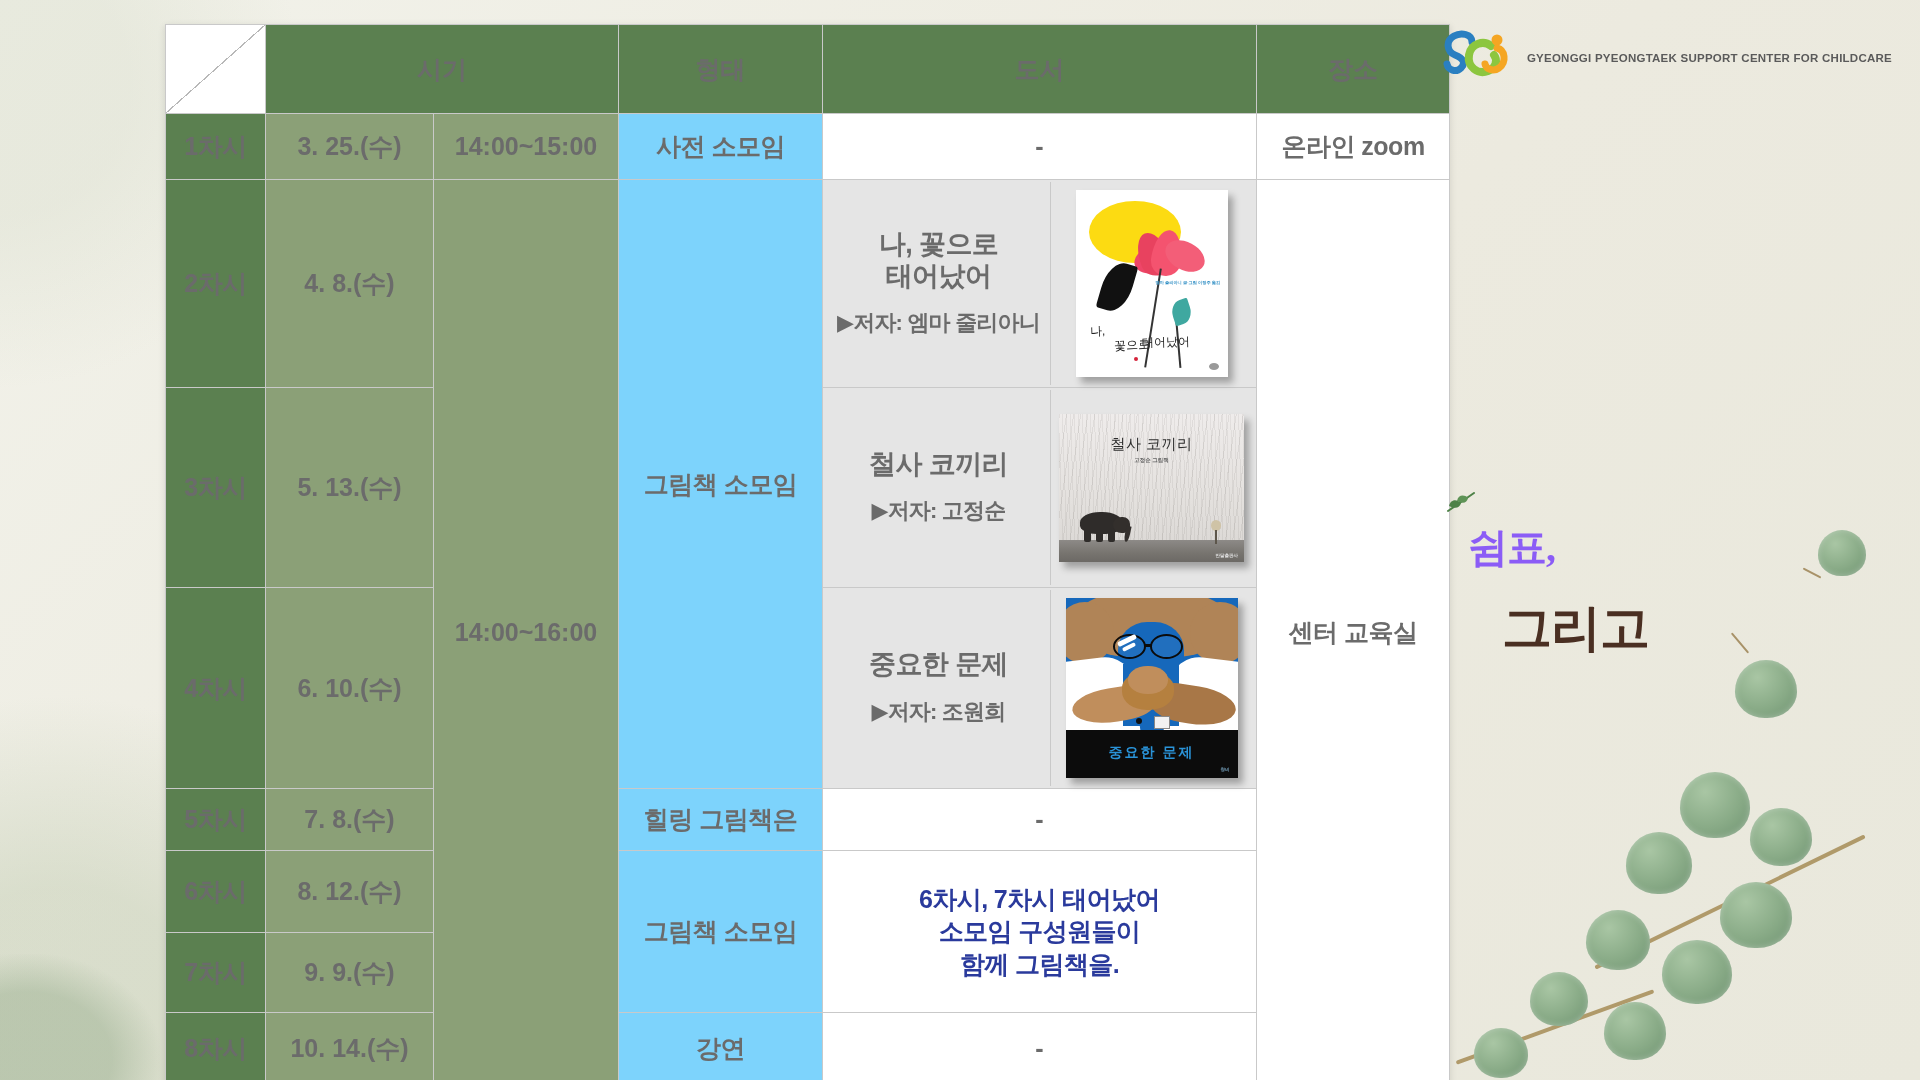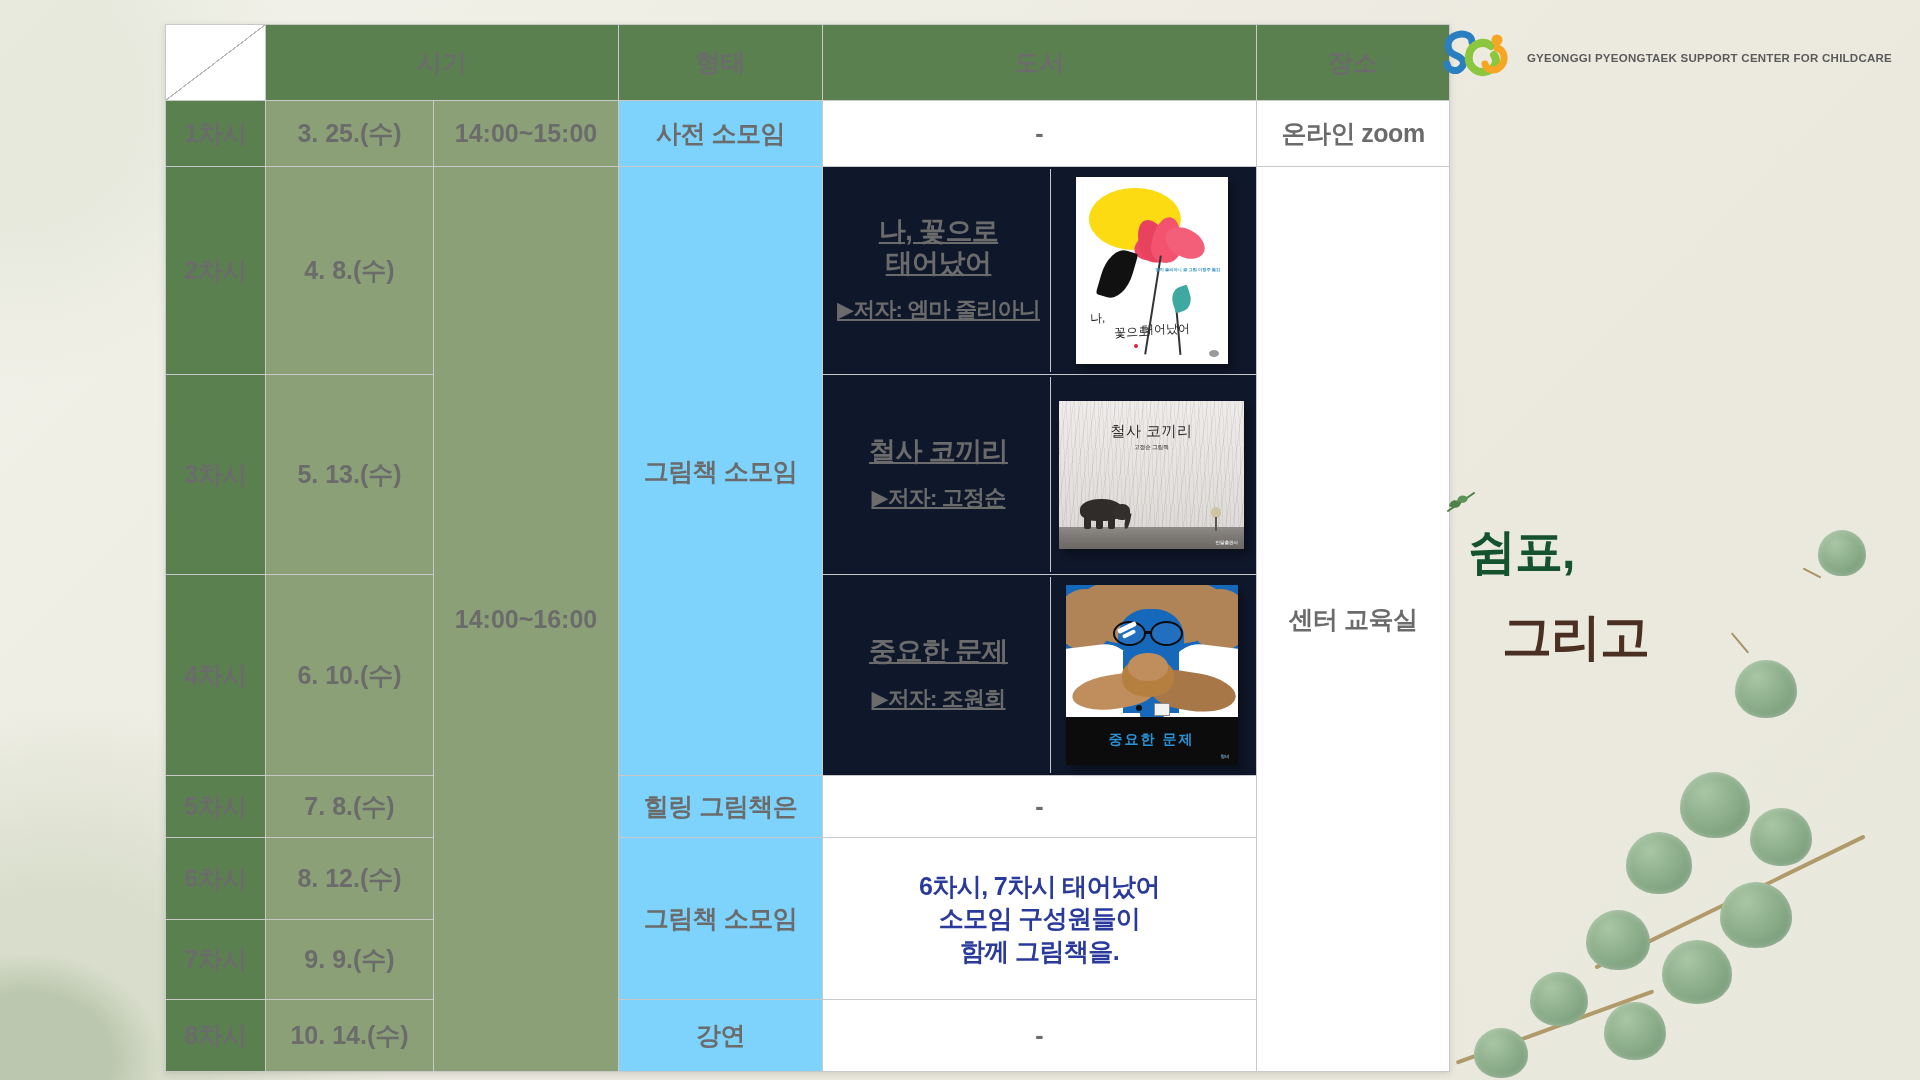--- a/index.html
+++ b/index.html
@@ -50,21 +50,21 @@
   col.c-date    { width: 168px; }
   col.c-time    { width: 185px; }
   col.c-type    { width: 204px; }
   col.c-book    { width: 434px; }
   col.c-place   { width: 193px; }
 
   th.hdr {
     background: #5b8050;
     color: #ffffff;
     font-size: 29px;
-    height: 76px;
+    height: 89px;
     border-color: #c9c9c9;
     font-family: Liberation Serif, serif;
   }
   th.hdr-corner {
     background: #ffffff;
     position: relative;
     padding: 0;
   }
   th.hdr-corner .diag {
     position: absolute; inset: 0;
@@ -94,21 +94,21 @@
     background: #7dd3fc;
     font-size: 26px;
     letter-spacing: -0.5px;
   }
   td.place {
     background: #ffffff;
     font-size: 26px;
     letter-spacing: -0.5px;
   }
   td.dash { background: #ffffff; font-size: 26px; }
-  td.book-cell { background: #0f172a; padding: 0; text-decoration: underline; }
+  td.book-cell { background: #e5e5e5; padding: 0; }
 
   .note-blue {
     color: #2a3a9c;
     font-size: 25px;
     line-height: 1.30;
     letter-spacing: -0.6px;
     font-weight: bold;
   }
 
   
@@ -310,22 +310,22 @@
   .logo-text-en {
     font-size: 11.5px; font-weight: bold; color: #5a5a5a;
     letter-spacing: 0.25px; margin-top: 3px;
   }
 
   .tagline {
     position: absolute; right: 56px; top: 520px;
     width: 420px; text-align: left;
   }
   .tag-small {
-    font-family: Liberation Sans, sans-serif;
-    font-size: 48px; color: #14532d; font-weight: bold;
+    font-family: Liberation Serif, serif;
+    font-size: 40px; color: #8b5cf6; font-weight: bold;
     letter-spacing: -1px; margin-left: 24px;
   }
   .tag-l1, .tag-l2, .tag-l3 {
     font-family: "Liberation Serif", "DejaVu Serif", serif;
     font-size: 50px; color: #4a2f22; font-weight: bold;
     letter-spacing: -1px; line-height: 1.18;
   }
   .tag-l1 { margin-left: 58px; margin-top: 24px; }
   .tag-l2 { margin-left: 96px; }
   .tag-l3 { margin-left: 148px; }

